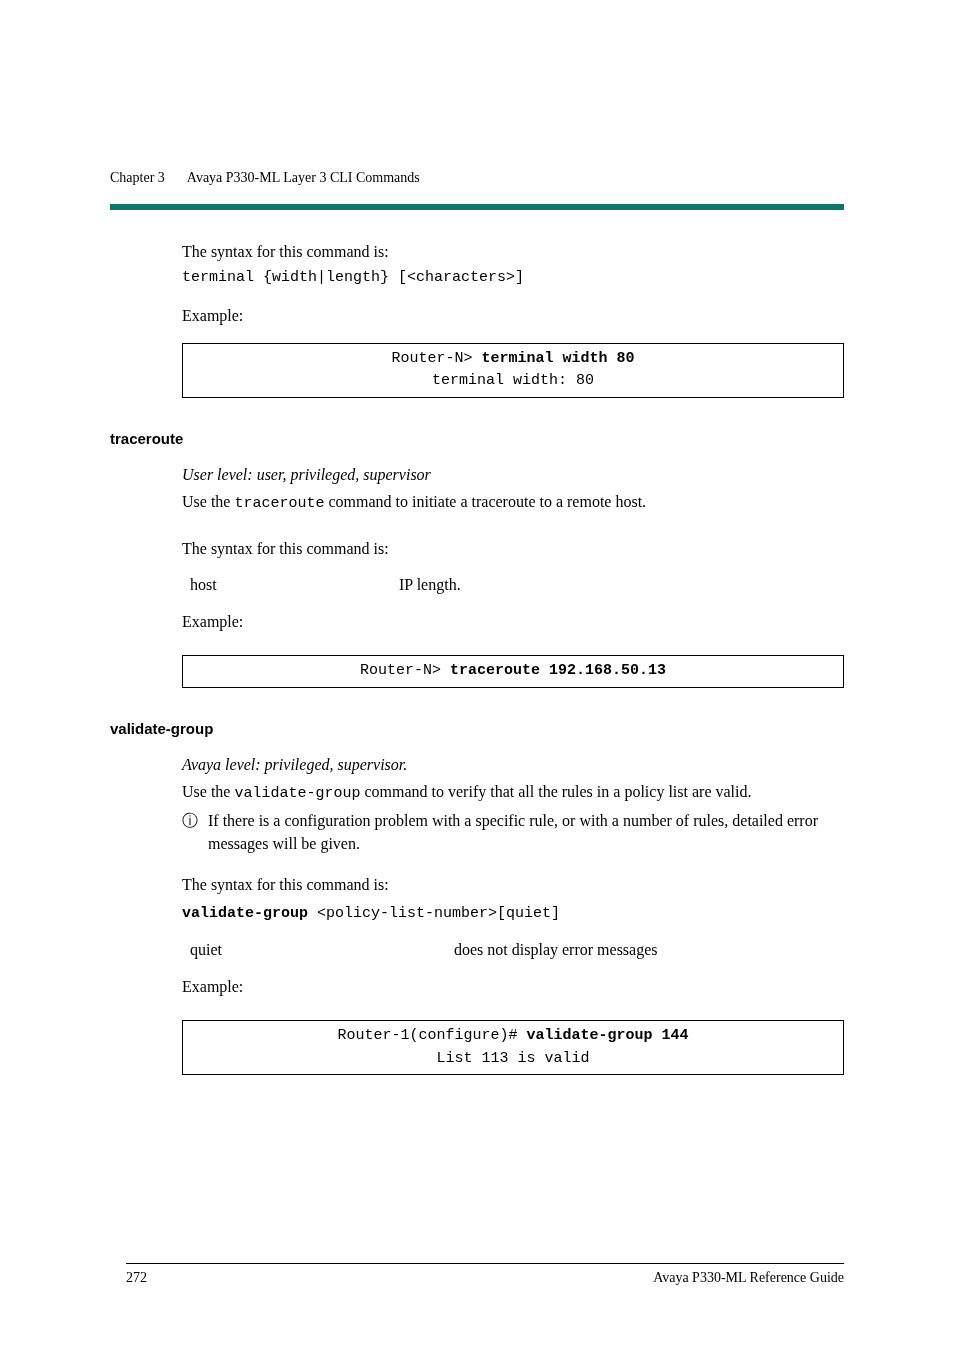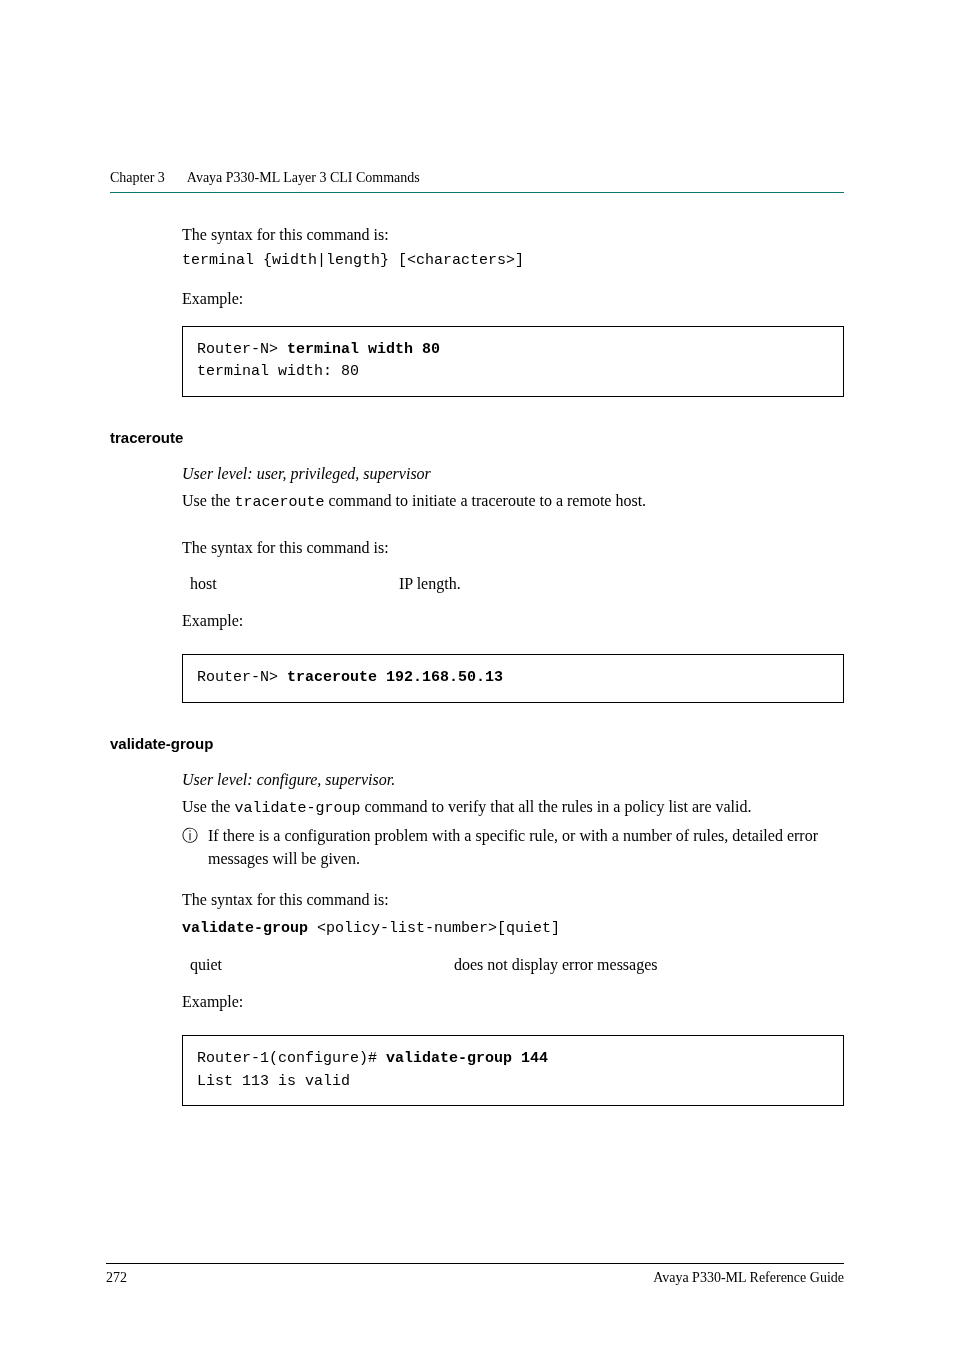--- a/index.html
+++ b/index.html
@@ -8,22 +8,22 @@
     background: #fff;
     width: 954px;
     height: 1351px;
     position: relative;
     color: #000;
   }
   .page {
     padding: 168px 110px 0 110px;
   }
   .header-line {
-    border-bottom: 1px solid #0f766e;
-    padding-bottom: 6px;
+    border-bottom: 6px solid #0f766e;
+    padding-bottom: 18px;
     margin-bottom: 30px;
   }
   .chapter-label {
     font-size: 14px;
     display: inline-block;
   }
   .chapter-title {
     font-size: 14px;
     margin-left: 18px;
   }
@@ -43,25 +43,26 @@
   .example-label {
     font-size: 16px;
     margin-left: 72px;
     margin-top: 18px;
     margin-bottom: 18px;
   }
   .code-box {
     border: 1px solid #000;
     margin-left: 72px;
     margin-right: 0;
-    padding: 12px 14px;
+    padding: 4px 14px;
     font-family: 'Courier New', Courier, monospace;
     font-size: 15px;
     line-height: 1.5;
     white-space: pre;
+    text-align: center;
   }
   .code-box .bold {
     font-weight: bold;
   }
   .section-heading {
     font-family: Arial, Helvetica, sans-serif;
     font-weight: bold;
     font-size: 15px;
     margin-top: 32px;
     margin-bottom: 16px;
@@ -86,21 +87,21 @@
   }
   .info-icon {
     position: absolute;
     left: 0;
     top: 0;
     font-family: Arial, sans-serif;
   }
   .footer {
     position: absolute;
     bottom: 65px;
-    left: 106px;
+    left: 126px;
     right: 110px;
     border-top: 1px solid #000;
     padding-top: 6px;
     font-size: 14px;
   }
   .footer-left {
     float: left;
   }
   .footer-right {
     float: right;
@@ -144,21 +145,21 @@
     <span>IP length.</span>
   </div>
 
   <div class="body-text">Example:</div>
   <div class="spacer-md"></div>
 
   <div class="code-box"><span>Router-N&gt; </span><span class="bold">traceroute 192.168.50.13</span></div>
 
   <div class="section-heading">validate-group</div>
 
-  <div class="body-text italic">User level: configure, supervisor.</div>
+  <div class="body-text italic">Avaya level: privileged, supervisor.</div>
   <div class="body-text">
     <span>Use the </span><span class="mono">validate-group</span><span> command to verify that all the rules in a policy list are valid.</span>
   </div>
   <div class="info-item">
     <span class="info-icon">ⓘ</span>
     <span>If there is a configuration problem with a specific rule, or with a number of rules, detailed error messages will be given.</span>
   </div>
 
   <div class="spacer-md"></div>
   <div class="body-text">The syntax for this command is:</div>

